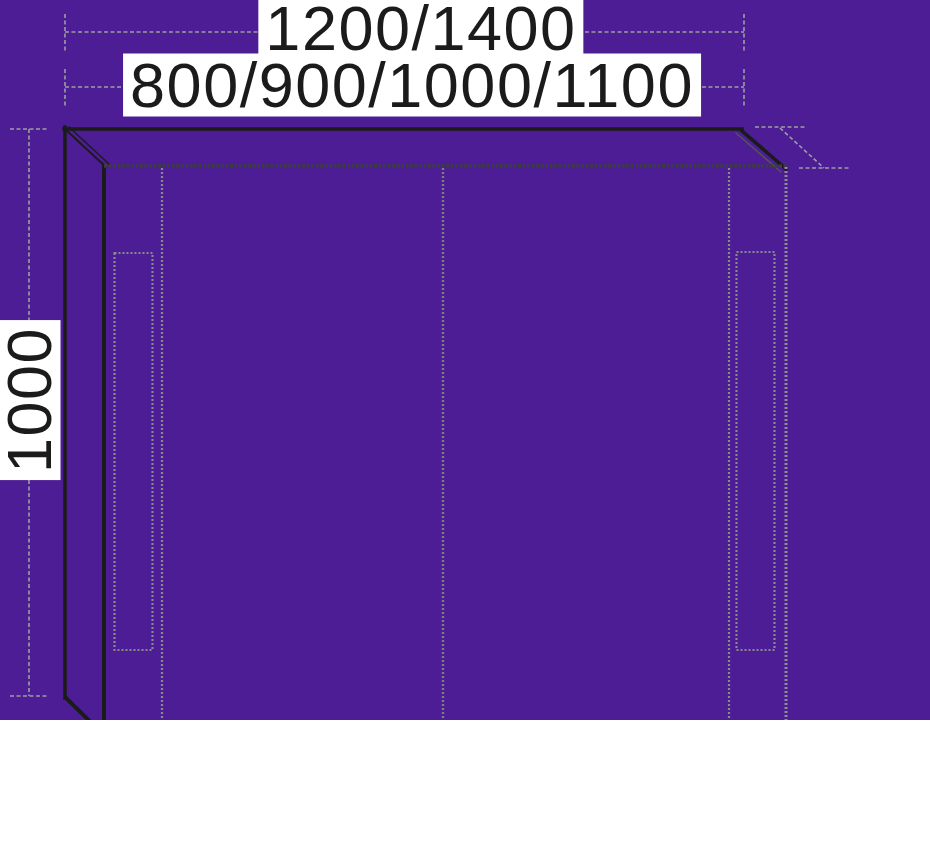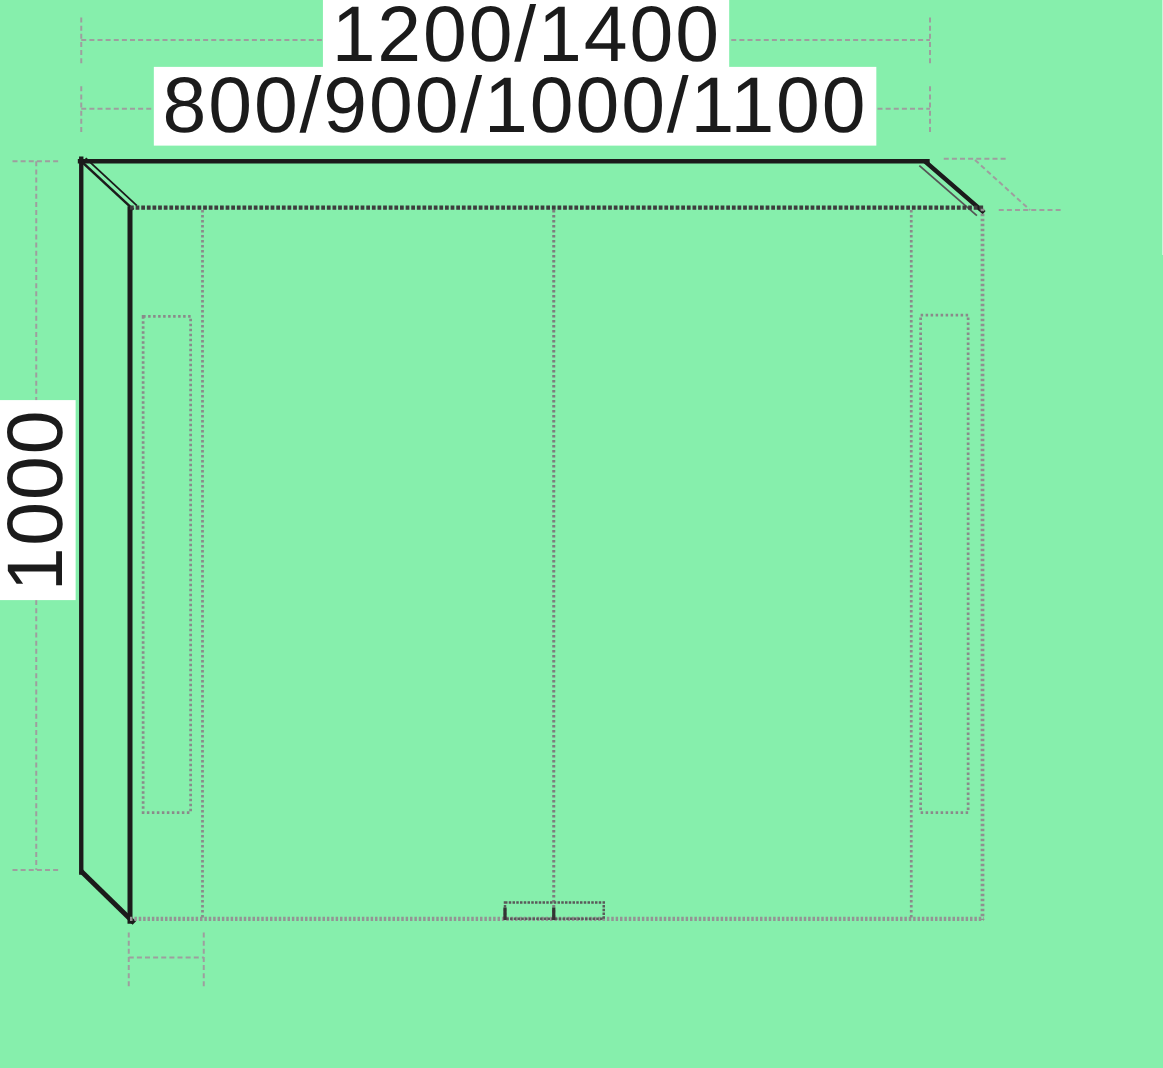--- a/index.html
+++ b/index.html
@@ -1,20 +1,20 @@
 <!DOCTYPE html>
 <html><head>
 <meta charset="utf-8">
 <style>
   html, body { margin: 0; padding: 0; background: #ffffff; }
   .stage {
     position: relative;
     width: 930px;
-    height: 854px;
-    background: #86efac;
+    height: 720px;
+    background: #4c1d95;
     overflow: hidden;
     font-family: "Liberation Sans", sans-serif;
   }
   .stage svg { position: absolute; left: 0; top: 0; }
   .dim-label {
     position: absolute;
     font-family: "Liberation Sans", sans-serif;
     font-size: 63px;
     line-height: 1;
     font-weight: 400;

